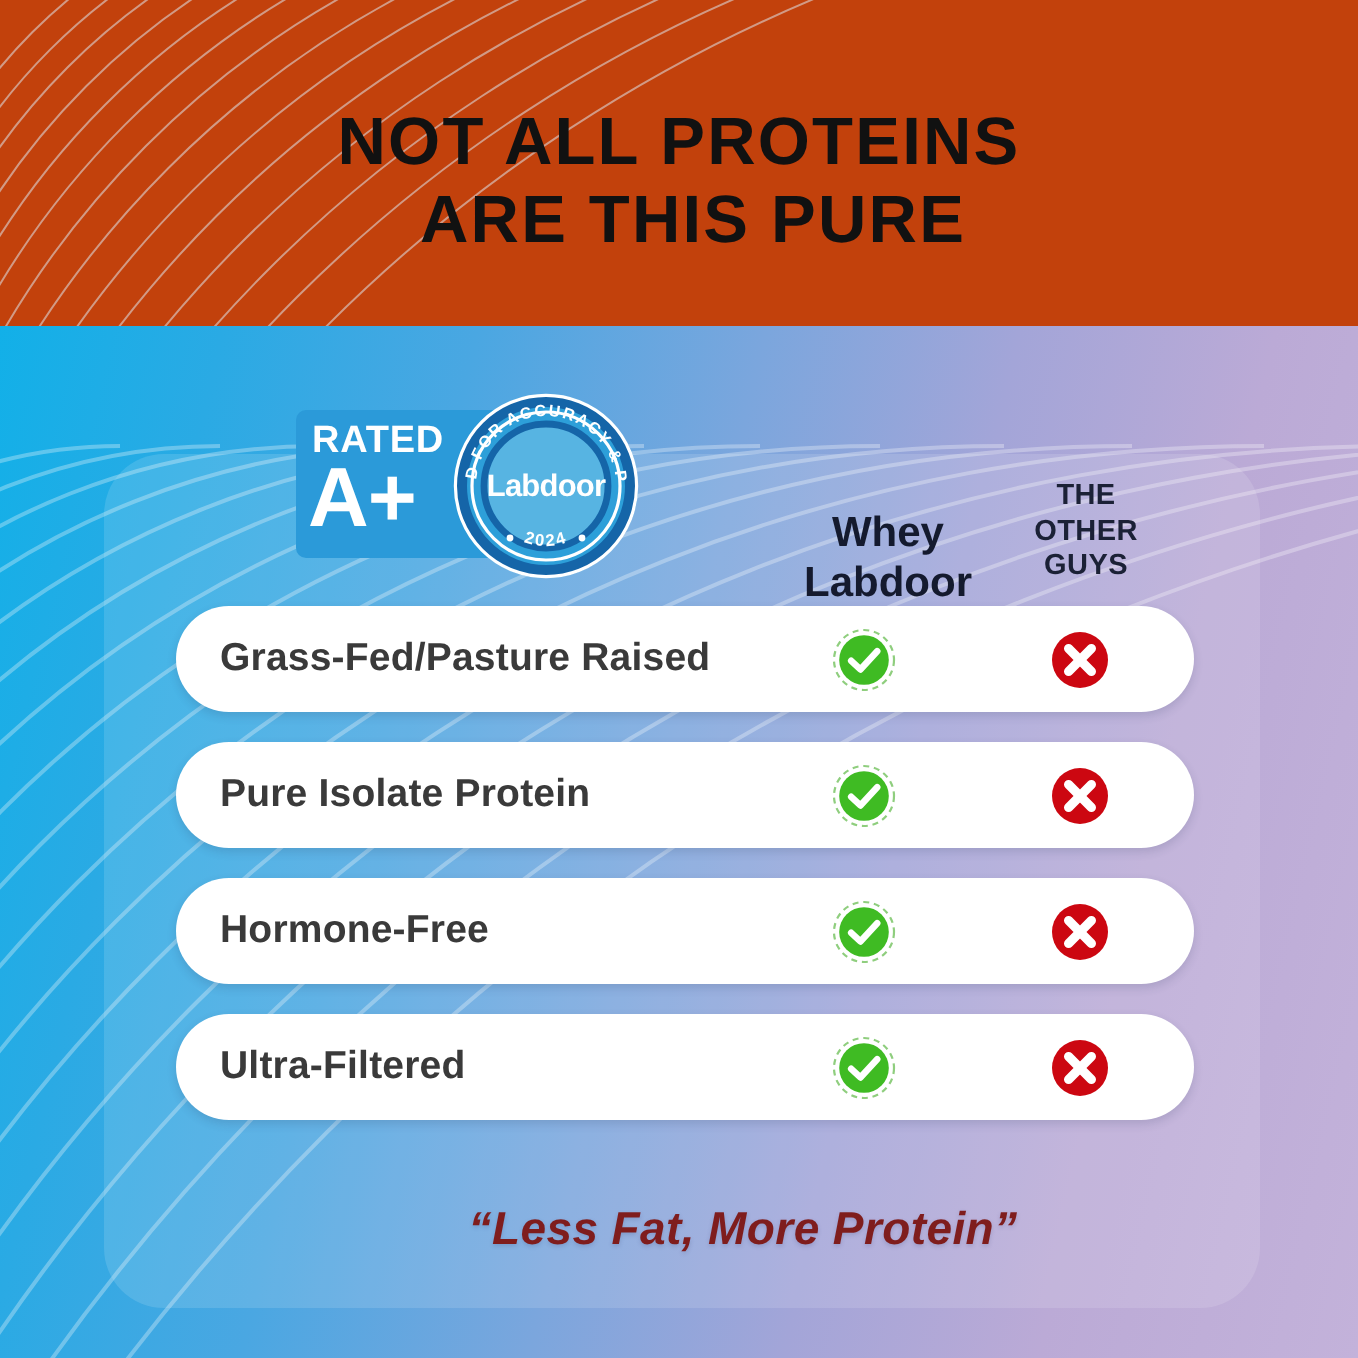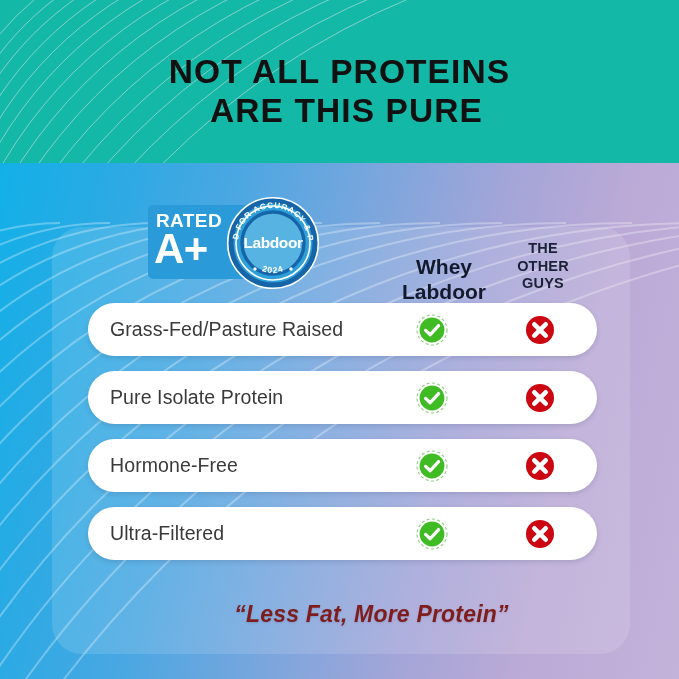--- a/index.html
+++ b/index.html
@@ -17,21 +17,21 @@
     overflow: hidden;
     background: #ffffff;
   }
 
   
   .header {
     position: absolute;
     left: 0; top: 0;
     width: 679px;
     height: 195px;
-    background: #14b8a6;
+    background: #c2410c;
     overflow: hidden;
   }
   .header-arcs {
     position: absolute;
     left: 0; top: 0;
     width: 679px; height: 163px;
     opacity: 0.55;
   }
   .headline {
     position: absolute;
@@ -169,21 +169,21 @@
   }
   .row-label {
     position: absolute;
     left: 22px;
     top: 0;
     height: 53px;
     display: flex;
     align-items: center;
     color: #3a3a3a;
     font-size: 19.5px;
-    font-weight: 400;
+    font-weight: 700;
     letter-spacing: 0.1px;
   }
   .cell-yes {
     position: absolute;
     left: 328px;
     top: 11px;
     width: 32px;
     height: 32px;
   }
   .cell-no {

